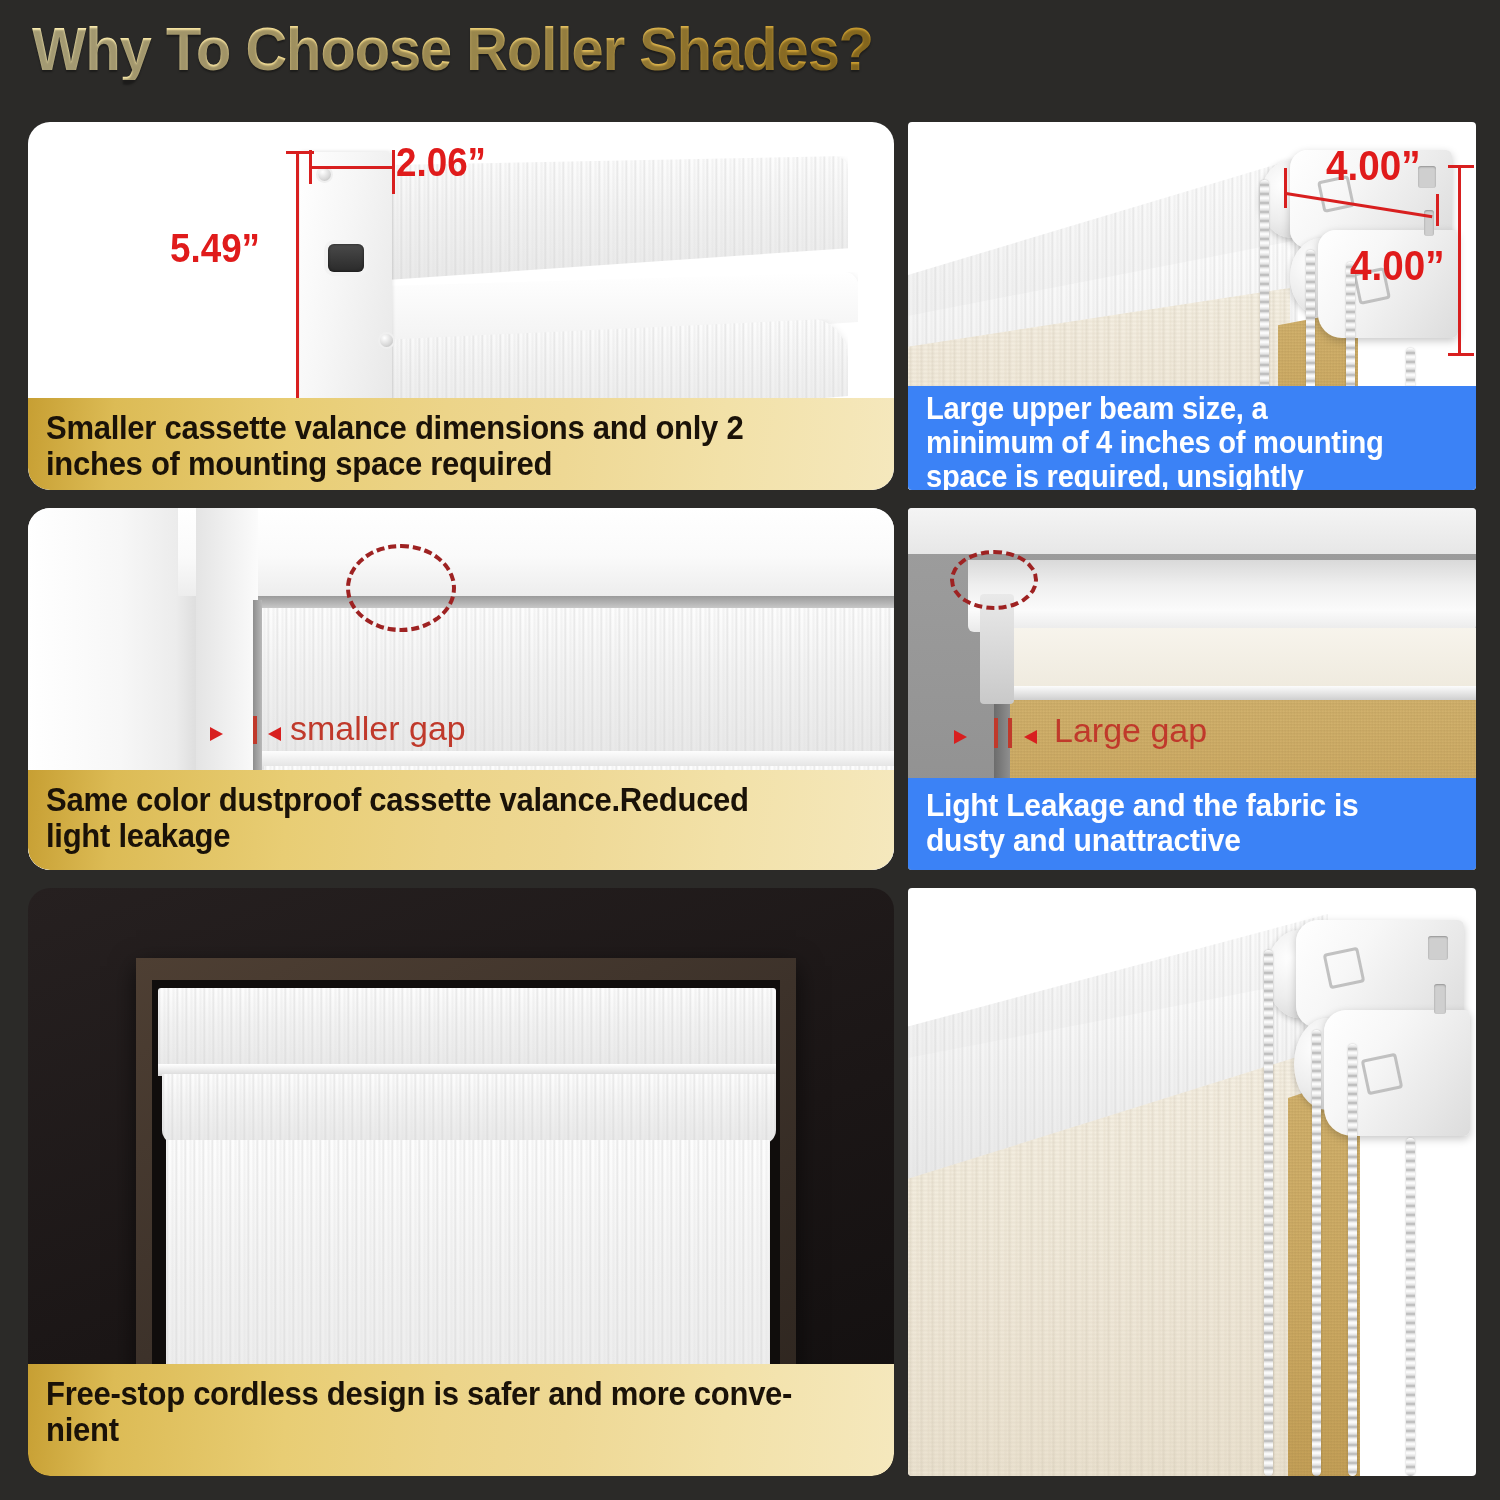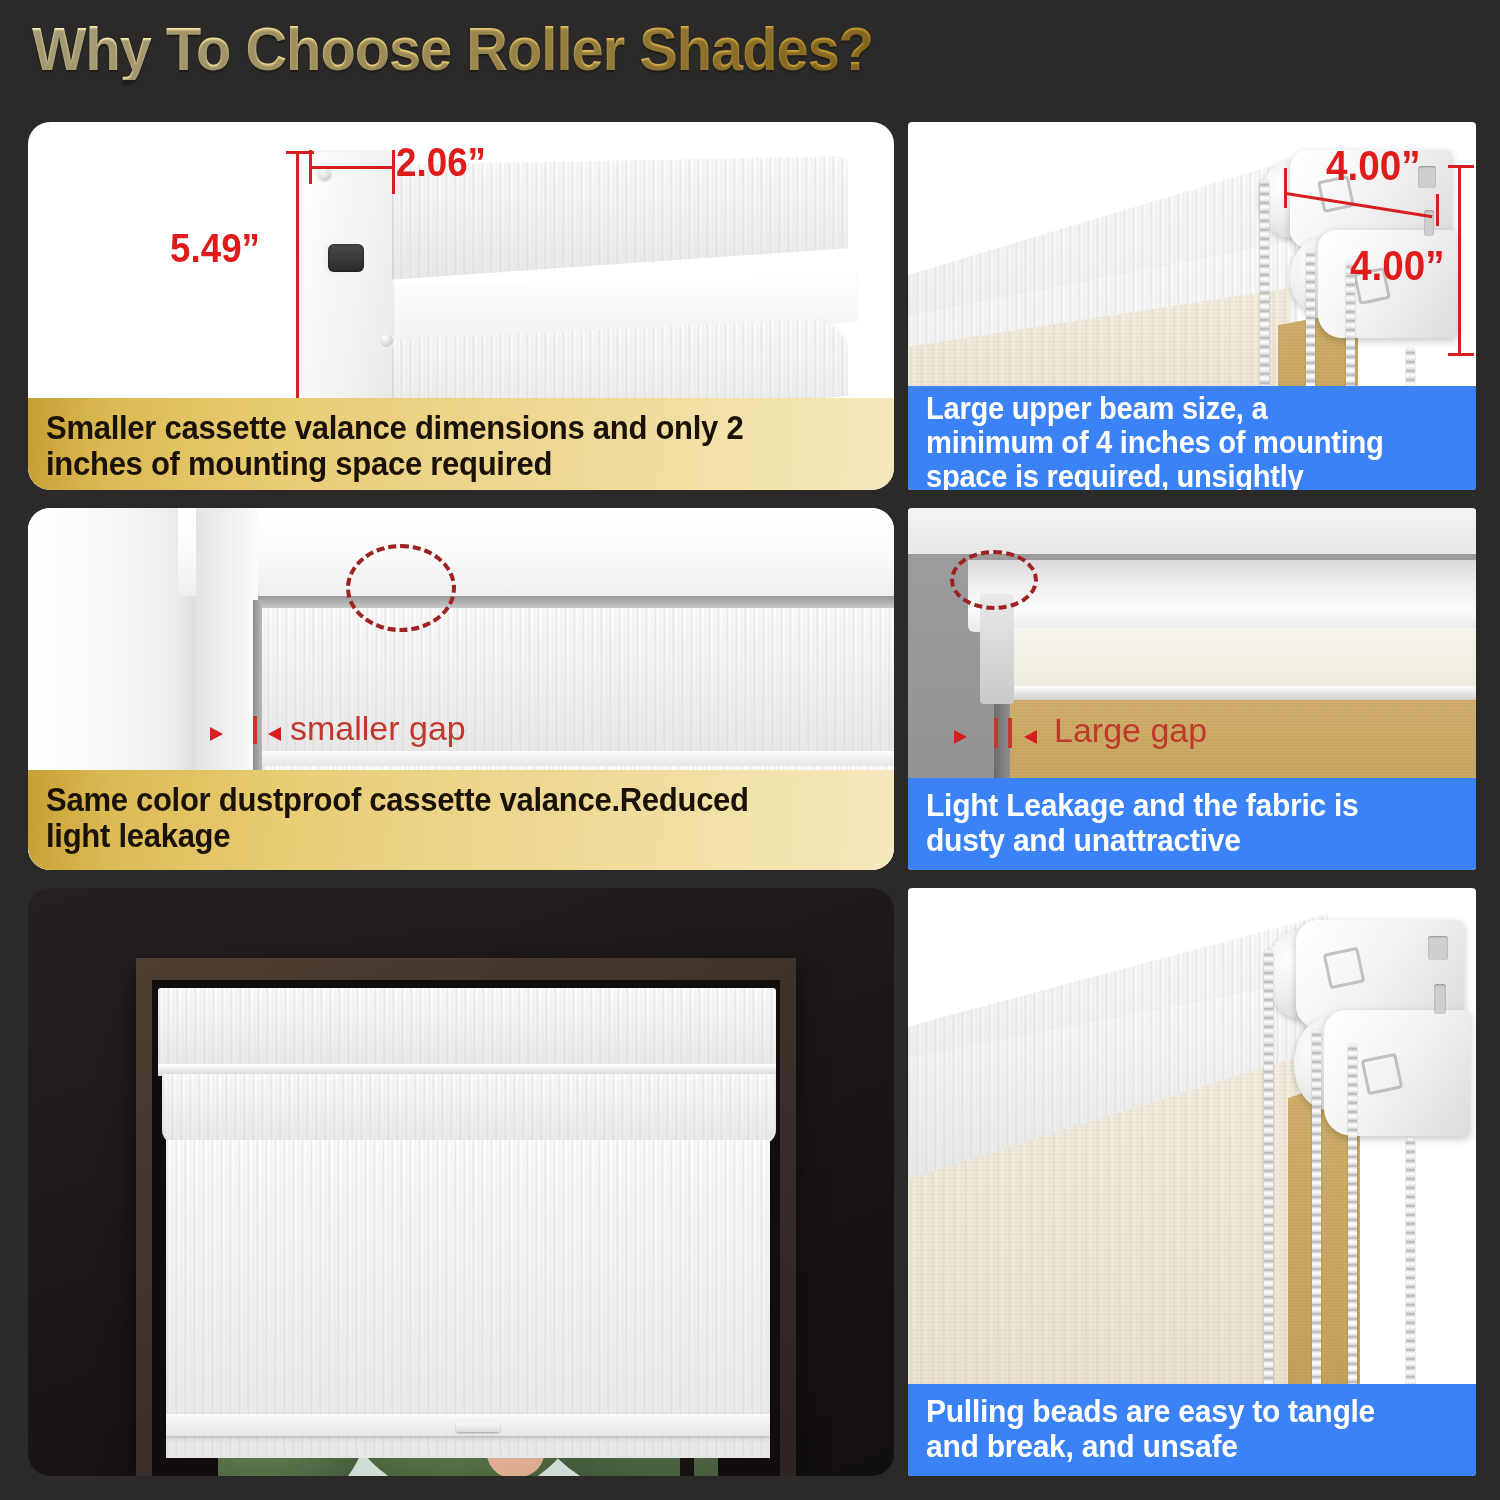--- a/index.html
+++ b/index.html
@@ -376,20 +376,24 @@
       <div style="position:absolute;left:130px;top:176px;width:618px;height:12px;
                   background:linear-gradient(180deg,#ffffff,#d8d8d8);"></div>
       <div class="fabric-white" style="position:absolute;left:134px;top:186px;width:614px;height:70px;border-radius:0 0 14px 14px;"></div>
       <div class="fabric-white" style="position:absolute;left:138px;top:252px;width:604px;height:318px;"></div>
       <div style="position:absolute;left:138px;top:300px;width:604px;height:0;"></div>
       <div style="position:absolute;left:138px;top:526px;width:604px;height:22px;
                   background:linear-gradient(180deg,#fbfbfb,#e4e4e4);box-shadow:0 2px 4px rgba(0,0,0,.2);"></div>
       <div class="handle-tab" style="left:428px;top:534px;width:44px;height:10px;"></div>
     </div>
 
+    <div class="caption gold" style="height:112px;">
+      <span style="font-size:33px;">Free-stop cordless design is safer and more conve-</span>
+      <span style="font-size:33px;">nient</span>
+    </div>
   </div>
 
   <div class="panel right" style="left:908px;top:888px;width:568px;height:588px;">
     <div class="photo">
       <div class="white-bg"></div>
 
       <div class="fabric-white" style="position:absolute;left:-10px;top:26px;width:430px;height:240px;
                   clip-path:polygon(0% 48%,100% 0%,100% 28%,0% 78%);"></div>
       <div class="fabric-white" style="position:absolute;left:-10px;top:92px;width:412px;height:200px;
                   clip-path:polygon(0% 40%,100% 0%,100% 100%,0% 100%);"></div>
@@ -408,19 +412,15 @@
       <div class="emboss" style="left:456px;top:168px;width:30px;height:30px;transform:rotate(-12deg);"></div>
       <div class="notch" style="left:520px;top:48px;width:20px;height:24px;"></div>
       <div class="notch" style="left:526px;top:96px;width:12px;height:30px;"></div>
 
       <div class="bead-chain" style="left:356px;top:62px;height:526px;"></div>
       <div class="bead-chain" style="left:404px;top:142px;height:446px;"></div>
       <div class="bead-chain" style="left:440px;top:156px;height:432px;"></div>
       <div class="bead-chain" style="left:498px;top:250px;height:338px;"></div>
     </div>
 
-    <div class="caption gray" style="height:92px;padding-top:10px;">
-      <span style="font-size:32px;">Pulling beads are easy to tangle</span>
-      <span style="font-size:32px;">and break, and unsafe</span>
-    </div>
   </div>
 
 </div>
 
 </body></html>

